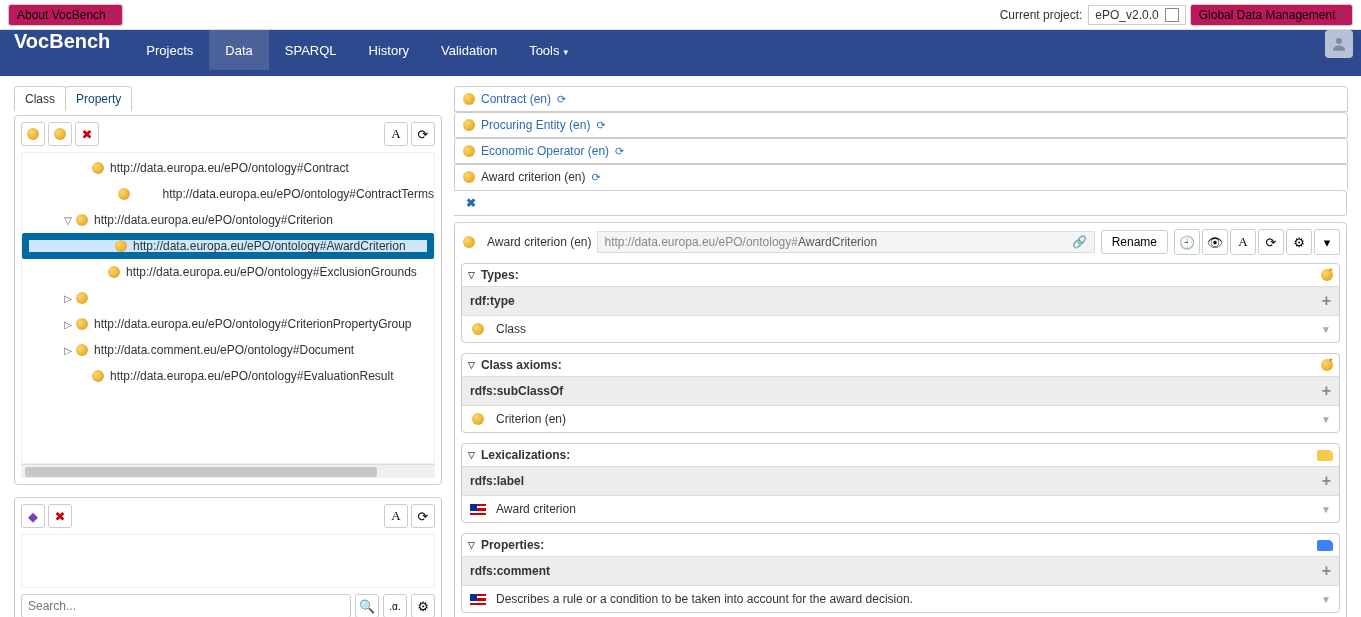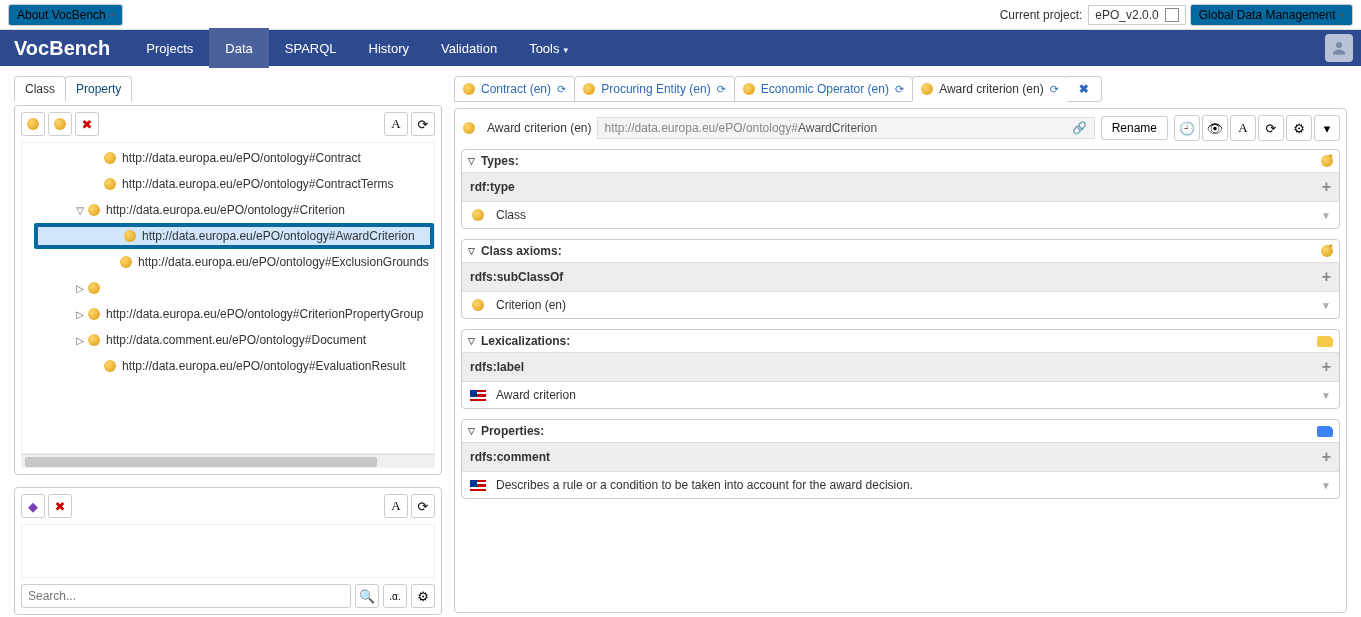--- a/index.html
+++ b/index.html
@@ -1,28 +1,28 @@
 <!DOCTYPE html>
 <html><head>
 <meta charset="utf-8">
 <style>
 * { box-sizing: border-box; margin: 0; padding: 0; }
 body { font-family: Arial, Helvetica, sans-serif; font-size: 12px; color: #333; background: #fff; width: 1361px; height: 617px; overflow: hidden; }
 
 
 .topbar { height: 30px; display: flex; align-items: center; padding: 0 8px; background: #fff; border-bottom: 1px solid #ddd; }
 .topbar .spacer { flex: 1; }
-.btn-drop { background: #0369a1; border: 1px solid #ccc; border-radius: 3px; padding: 3px 8px; font-size: 12px; cursor: pointer; display: inline-flex; align-items: center; gap: 4px; }
+.btn-drop { background: #be185d; border: 1px solid #ccc; border-radius: 3px; padding: 3px 8px; font-size: 12px; cursor: pointer; display: inline-flex; align-items: center; gap: 4px; }
 .btn-drop::after { content: "▾"; font-size: 9px; color: #555; }
 .proj-label { font-size: 12px; margin-right: 6px; }
 .proj-box { border: 1px solid #ccc; padding: 2px 6px; margin-right: 4px; display: inline-flex; align-items: center; gap: 6px; }
 .proj-icon { width: 14px; height: 14px; border: 1px solid #888; display: inline-block; }
 
 
-.navbar { background: #2e4a8f; height: 36px; display: flex; align-items: center; padding-left: 14px; color: #fff; }
+.navbar { background: #2e4a8f; height: 46px; display: flex; padding-left: 14px; color: #fff; }
 .brand { font-size: 20px; font-weight: bold; margin-right: 20px; }
 .navitem { padding: 0 16px; height: 40px; display: flex; align-items: center; cursor: pointer; font-size: 13px; }
 .navitem.active { background: #4a6199; }
 .navitem .caret::after { content: "▾"; font-size: 9px; margin-left: 4px; }
 .navbar .spacer { flex: 1; }
 .user-icon { width: 28px; height: 28px; background: #b8c2d6; border-radius: 4px; margin-right: 8px; display:flex; align-items:center; justify-content:center; }
 
 
 .main { display: flex; height: 547px; }
 .left { width: 448px; padding: 10px 6px 10px 14px; }
@@ -36,35 +36,35 @@
 
 .panel { border: 1px solid #ccc; border-radius: 4px; padding: 6px; background: #fff; }
 .left .panel.tree-panel { height: 370px; display: flex; flex-direction: column; }
 .left .panel.bottom-panel { margin-top: 12px; height: 128px; display:flex; flex-direction:column; }
 
 .toolbar { display: flex; align-items: center; gap: 3px; margin-bottom: 6px; }
 .toolbar .spacer { flex: 1; }
 .tbtn { width: 24px; height: 24px; border: 1px solid #ccc; border-radius: 3px; background: #fff; display: inline-flex; align-items: center; justify-content: center; font-size: 13px; cursor: pointer; }
 
 
-.tree-wrap { flex: 1; overflow: auto; border: 1px solid #eee; position: relative; padding-left: 12px; }
+.tree-wrap { flex: 1; overflow: auto; border: 1px solid #eee; position: relative; }
 .tree { padding: 2px 0; }
 .tree-row { display: flex; align-items: center; height: 26px; padding-left: 4px; white-space: nowrap; cursor: pointer; }
-.tree-row.selected { background: #cfe6fb; border: 4px solid #0369a1; border-radius: 2px; }
+.tree-row.selected { background: #cfe6fb; border: 7px solid #0369a1; border-radius: 2px; }
 .exp { width: 12px; display: inline-block; text-align: center; color: #666; font-size: 10px; }
 .bullet { width: 12px; height: 12px; border-radius: 50%; background: radial-gradient(circle at 35% 35%, #ffd76b, #d99a12); display: inline-block; margin: 0 6px 0 2px; flex-shrink:0; }
 .tree-scroll-h { height: 14px; background: #f0f0f0; border-top: 1px solid #ddd; display:flex; align-items:center; }
 .tree-scroll-h .thumb { height: 10px; background: #c7c7c7; width: 85%; margin-left: 4px; border-radius: 2px; }
 
 
 .search-row { display:flex; gap:4px; margin-top:auto;border-radius:8px; }
 .search-row input { flex:1; border:1px solid #ccc; padding:4px 6px; font-size:12px; border-radius:3px; }
 
 
-.rtabs { display:flex; gap:0; margin-bottom:6px; }
+.rtabs { display:flex; gap:0; margin-bottom:6px;flex-direction:column; }
 .rtab { border:1px solid #ccc; padding:5px 8px; border-radius:4px 4px 0 0; background:#fff; display:flex; align-items:center; gap:6px; font-size:12px; cursor:pointer; margin-right:-1px; }
 .rtab .bullet { margin:0; }
 .rtab a { color:#2b6ab8; text-decoration:none; }
 .rtab.active { border-bottom-color:#fff; }
 .rtab.active span.lbl { color:#333; }
 .close-x { color:#2b6ab8; cursor:pointer; font-weight:bold; padding:0 4px; }
 .refresh-ico { color:#2b6ab8; font-size:11px; }
 .close-tab { border:1px solid #ccc; border-left:none; padding:5px 8px; border-radius:0 4px 4px 0; background:#fff; }
 
 
@@ -149,21 +149,21 @@
         <button class="tbtn" style="font-family:serif;">A</button>
         <button class="tbtn">⟳</button>
       </div>
       <div class="tree-wrap">
         <div class="tree" id="tree">
             <div class="tree-row" style="padding-left: 56px;">
               <span class="exp"></span>
               <span class="bullet"></span>
               <span>http://data.europa.eu/ePO/ontology#Contract</span>
             </div>
-            <div class="tree-row" style="padding-left: 56px;">
+            <div class="tree-row" style="padding-left: 56px; justify-content: space-between;">
               <span class="exp"></span>
               <span class="bullet"></span>
               <span>http://data.europa.eu/ePO/ontology#ContractTerms</span>
             </div>
             <div class="tree-row" style="padding-left: 40px;">
               <span class="exp">▽</span>
               <span class="bullet"></span>
               <span>http://data.europa.eu/ePO/ontology#Criterion</span>
             </div>
             <div class="tree-row selected" style="padding-left: 72px;">

